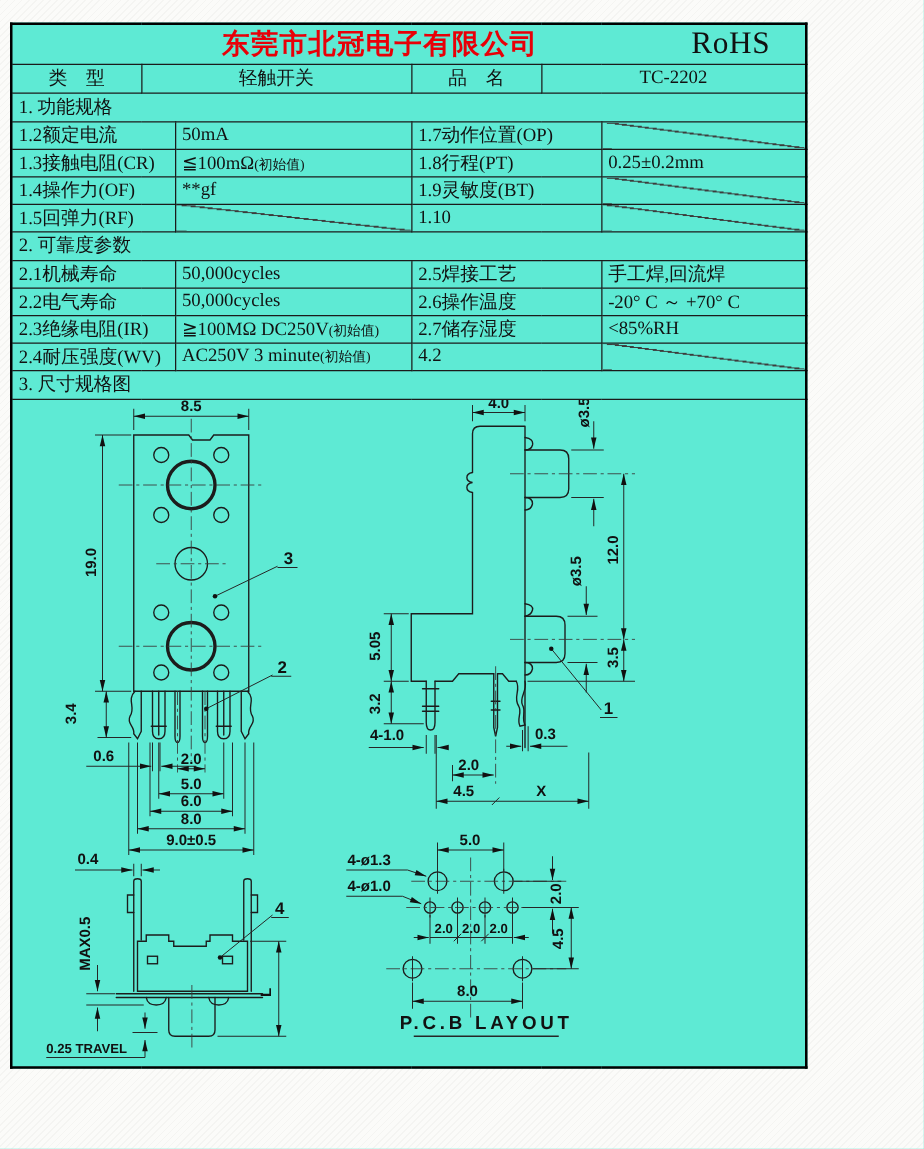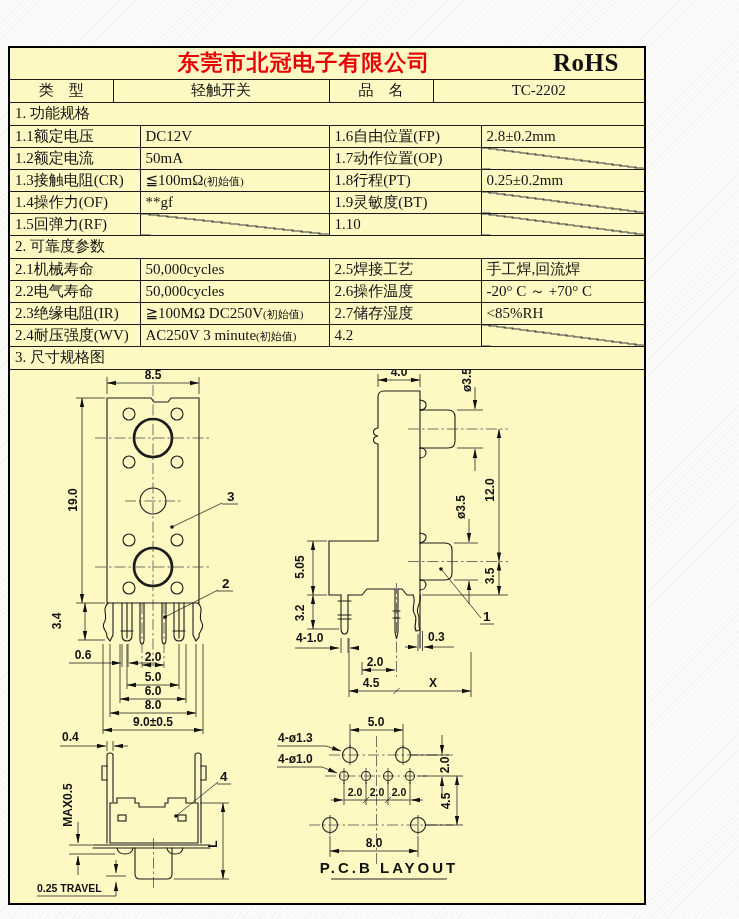--- a/index.html
+++ b/index.html
@@ -5,35 +5,35 @@
   html,body{margin:0;padding:0;}
   body{
     width:739px;height:919px;overflow:hidden;position:relative;
     background:
       repeating-linear-gradient(135deg, rgba(120,120,110,0.05) 0 1px, transparent 1px 4px),
       #fbfbf9;
     font-family:"Liberation Serif", serif;
     color:#111;
   }
   table.sheet{
-    position:absolute;left:8px;top:46px;width:636px;
-    border-collapse:collapse;table-layout:fixed;background:#fef9c3;
+    position:absolute;left:8px;top:18px;width:636px;
+    border-collapse:collapse;table-layout:fixed;background:#5eead4;
     border:2px solid #000;
   }
   table.sheet td{
     border:1px solid #1b1b1b;padding:0 5px;overflow:hidden;white-space:nowrap;
     font-size:15px;vertical-align:middle;
   }
   tr.r-title{height:32px}
   tr.r-type{height:23px}
   tr.r-sec{height:23px}
   tr.r-data{height:22px}
   .titlebar{display:flex;align-items:center;padding-left:40px;}
   .company{flex:1;text-align:center;color:#e80008;font-size:22px;font-weight:700;letter-spacing:1px;}
-  .rohs{width:86px;text-align:left;font-size:25px;font-weight:700;letter-spacing:0.5px;}
+  .rohs{width:86px;text-align:left;font-size:25px;font-weight:400;letter-spacing:0.5px;}
   td.center{text-align:center;}
   td.sechdr{font-size:15px;padding-left:6px;font-family:Liberation Serif, serif;}
   .note{font-size:11px;text-align:center;}
   td.slash{
     background-image:linear-gradient(to top right,
       transparent calc(50% - 0.6px), #3c3c3c calc(50% - 0.6px),
       #3c3c3c calc(50% + 0.6px), transparent calc(50% + 0.6px));
   }
   td.drawcell{padding:0;height:533px;font-weight:bold;}
   svg{display:block;}
@@ -69,26 +69,20 @@
   </tr>
   <tr class="r-type">
     <td class="center">类　型</td>
     <td colspan="2" class="center">轻触开关</td>
     <td class="center">品　名</td>
     <td colspan="2" class="center">TC-2202</td>
   </tr>
 
   <tr class="r-sec">
     <td colspan="6" class="sechdr">1.  功能规格</td>
-  </tr>
-  <tr class="r-data">
-    <td colspan="2">1.1额定电压</td>
-    <td>DC12V</td>
-    <td colspan="2">1.6自由位置(FP)</td>
-    <td>2.8±0.2mm</td>
   </tr>
   <tr class="r-data">
     <td colspan="2">1.2额定电流</td>
     <td>50mA</td>
     <td colspan="2">1.7动作位置(OP)</td>
     <td class="slash"></td>
   </tr>
   <tr class="r-data">
     <td colspan="2">1.3接触电阻(CR)</td>
     <td><span>≦100mΩ</span><span class="note">(初始值)</span></td>

